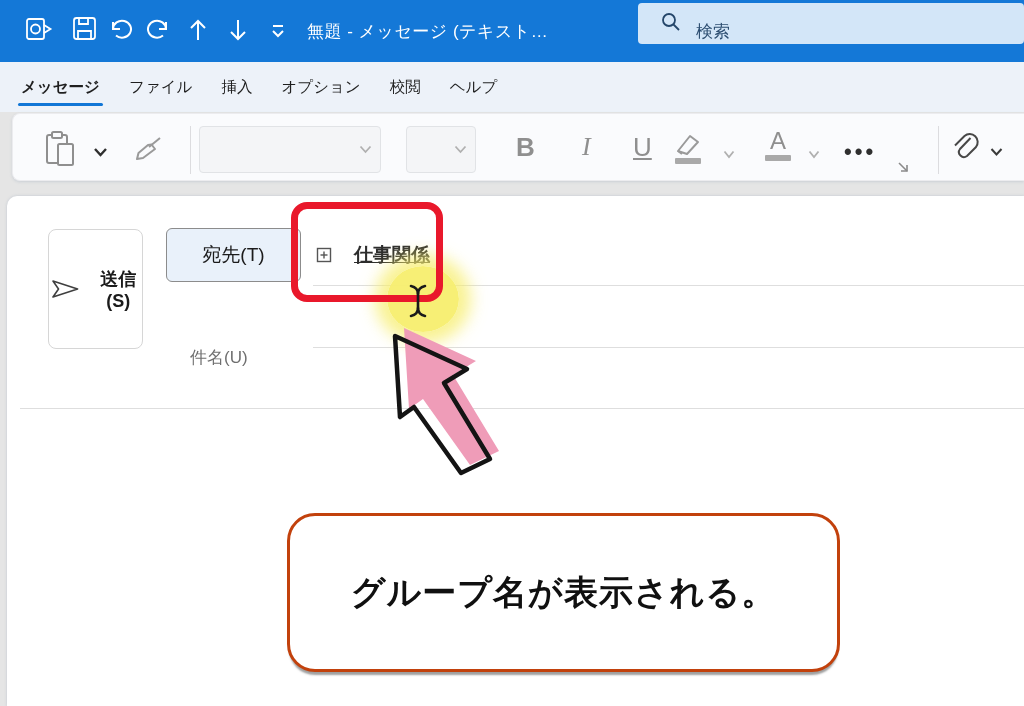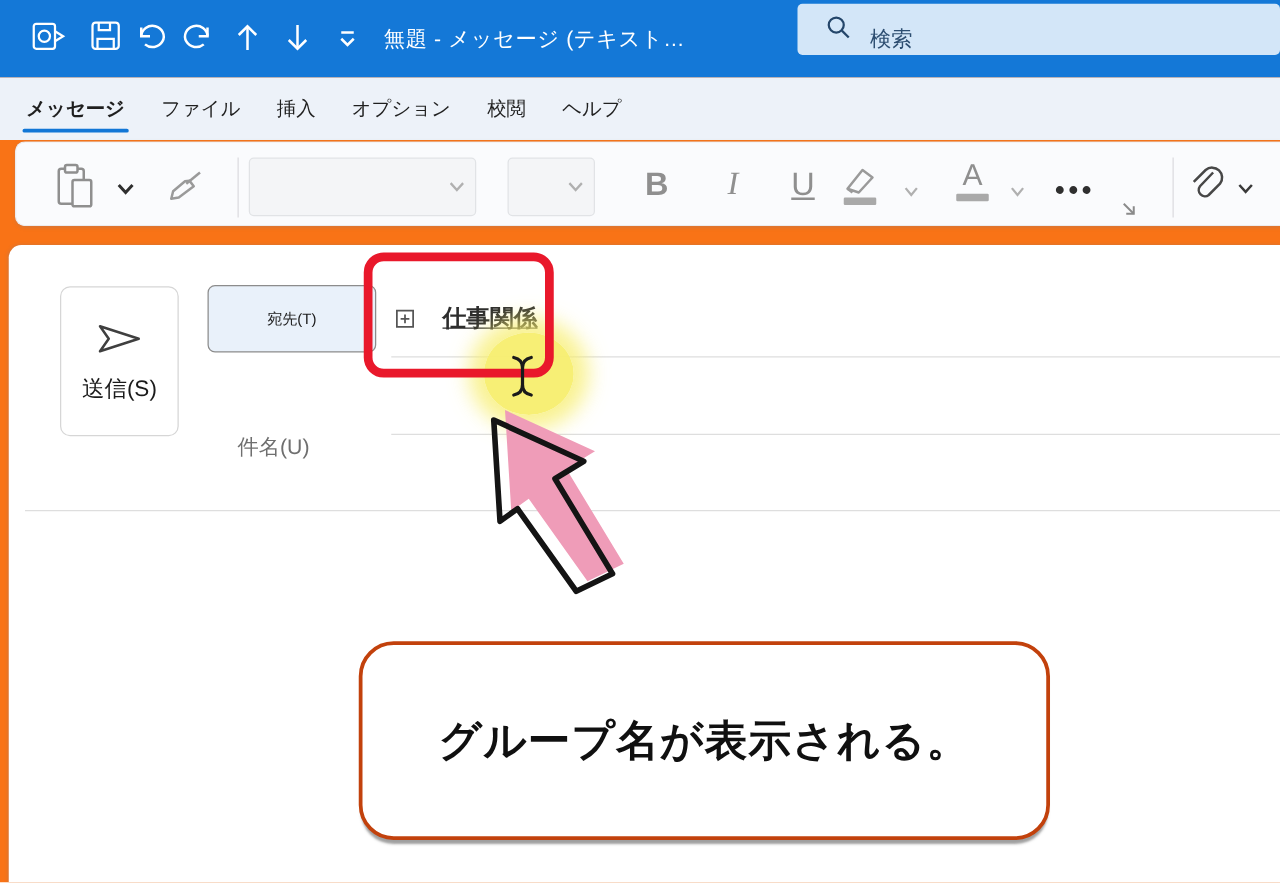--- a/index.html
+++ b/index.html
@@ -1,18 +1,18 @@
 <!DOCTYPE html>
 <html><head>
 <meta charset="utf-8">
 <style>
   * { margin:0; padding:0; box-sizing:border-box; }
   html,body { width:1024px; height:706px; }
   body { font-family:"Liberation Sans","DejaVu Sans",sans-serif; }
-  .stage { position:relative; width:1024px; height:706px; background:#f97316; overflow:hidden; }
+  .stage { position:relative; width:1024px; height:706px; background:#e5e5e5; overflow:hidden; }
 
   
   .titlebar { position:absolute; left:0; top:0; width:1024px; height:62px; background:#1478d7; }
   .titlebar .qat-icon { position:absolute; color:#fff; }
   .win-title { position:absolute; left:307px; top:0; height:62px; display:flex; align-items:center;
                color:#ffffff; font-size:17px; letter-spacing:.5px; white-space:nowrap; }
   .search-box { position:absolute; left:638px; top:3px; width:386px; height:41px; background:#d3e6f8;
                 border:none; border-radius:4px; padding:16px 10px 0 58px; font-size:17px; color:#24466a;
                 font-family:inherit; outline:none; }
   .search-box::placeholder { color:#24466a; opacity:.95; }
@@ -41,25 +41,25 @@
   .fmt-letter.i { font-style:italic; font-family:"Liberation Serif","DejaVu Serif",serif; }
   .fmt-letter.u { text-decoration:underline; }
   .dots { position:absolute; top:25px; font-size:22px; letter-spacing:3px; color:#2f2f2f; font-weight:bold; }
   .colorbar { width:26px; height:6px; background:#a9a9a9; border-radius:1px; }
   .a-letter { font-size:24px; color:#8f8f8f; line-height:24px; text-align:center; }
 
   
   .compose-panel { position:absolute; left:7px; top:196px; width:1017px; height:510px; background:#ffffff;
                    border-radius:10px 0 0 0; box-shadow:0 0 3px rgba(110,130,160,.3); }
   .send-btn { position:absolute; left:41px; top:33px; width:95px; height:120px; background:#fff;
-              border:1.5px solid #d6d6d6; border-radius:8px; display:flex; flex-direction:column;
-              align-items:center; justify-content:center; gap:12px; font-size:18px; color:#1b1b1b; }
+              border:1.5px solid #d6d6d6; border-radius:8px; display:flex; flex-direction:row;
+              align-items:center; justify-content:center; gap:12px; font-size:18px; color:#1b1b1b;font-weight:bold; }
   .to-btn { position:absolute; left:159px; top:32px; width:135px; height:54px; background:#e9f1fa;
             border:1.5px solid #8c8c8c; border-radius:6px; display:flex; align-items:center;
-            justify-content:center; font-size:12px; color:#1b1b1b; }
+            justify-content:center; font-size:19px; color:#1b1b1b; }
   .cc-btn { position:absolute; left:159px; top:97px; width:135px; height:50px; background:#fff;
             border:1.5px solid #c6c6c6; border-radius:6px; display:flex; align-items:center;
             justify-content:center; font-size:17px; letter-spacing:2px; color:#1b1b1b; }
   .subject-label { position:absolute; left:183px; top:150px; font-size:17px; color:#6f6f6f; }
   .field-line { position:absolute; height:1px; background:#dedede; }
   .recipient { position:absolute; left:309px; top:46px; display:flex; align-items:center; gap:22px; }
   .recipient .grp { font-size:19px; font-weight:bold; color:#2d2d2d; text-decoration:underline; }
 
   
   .yellow-circle { position:absolute; left:387px; top:266px; width:72px; height:66px; border-radius:50%;

